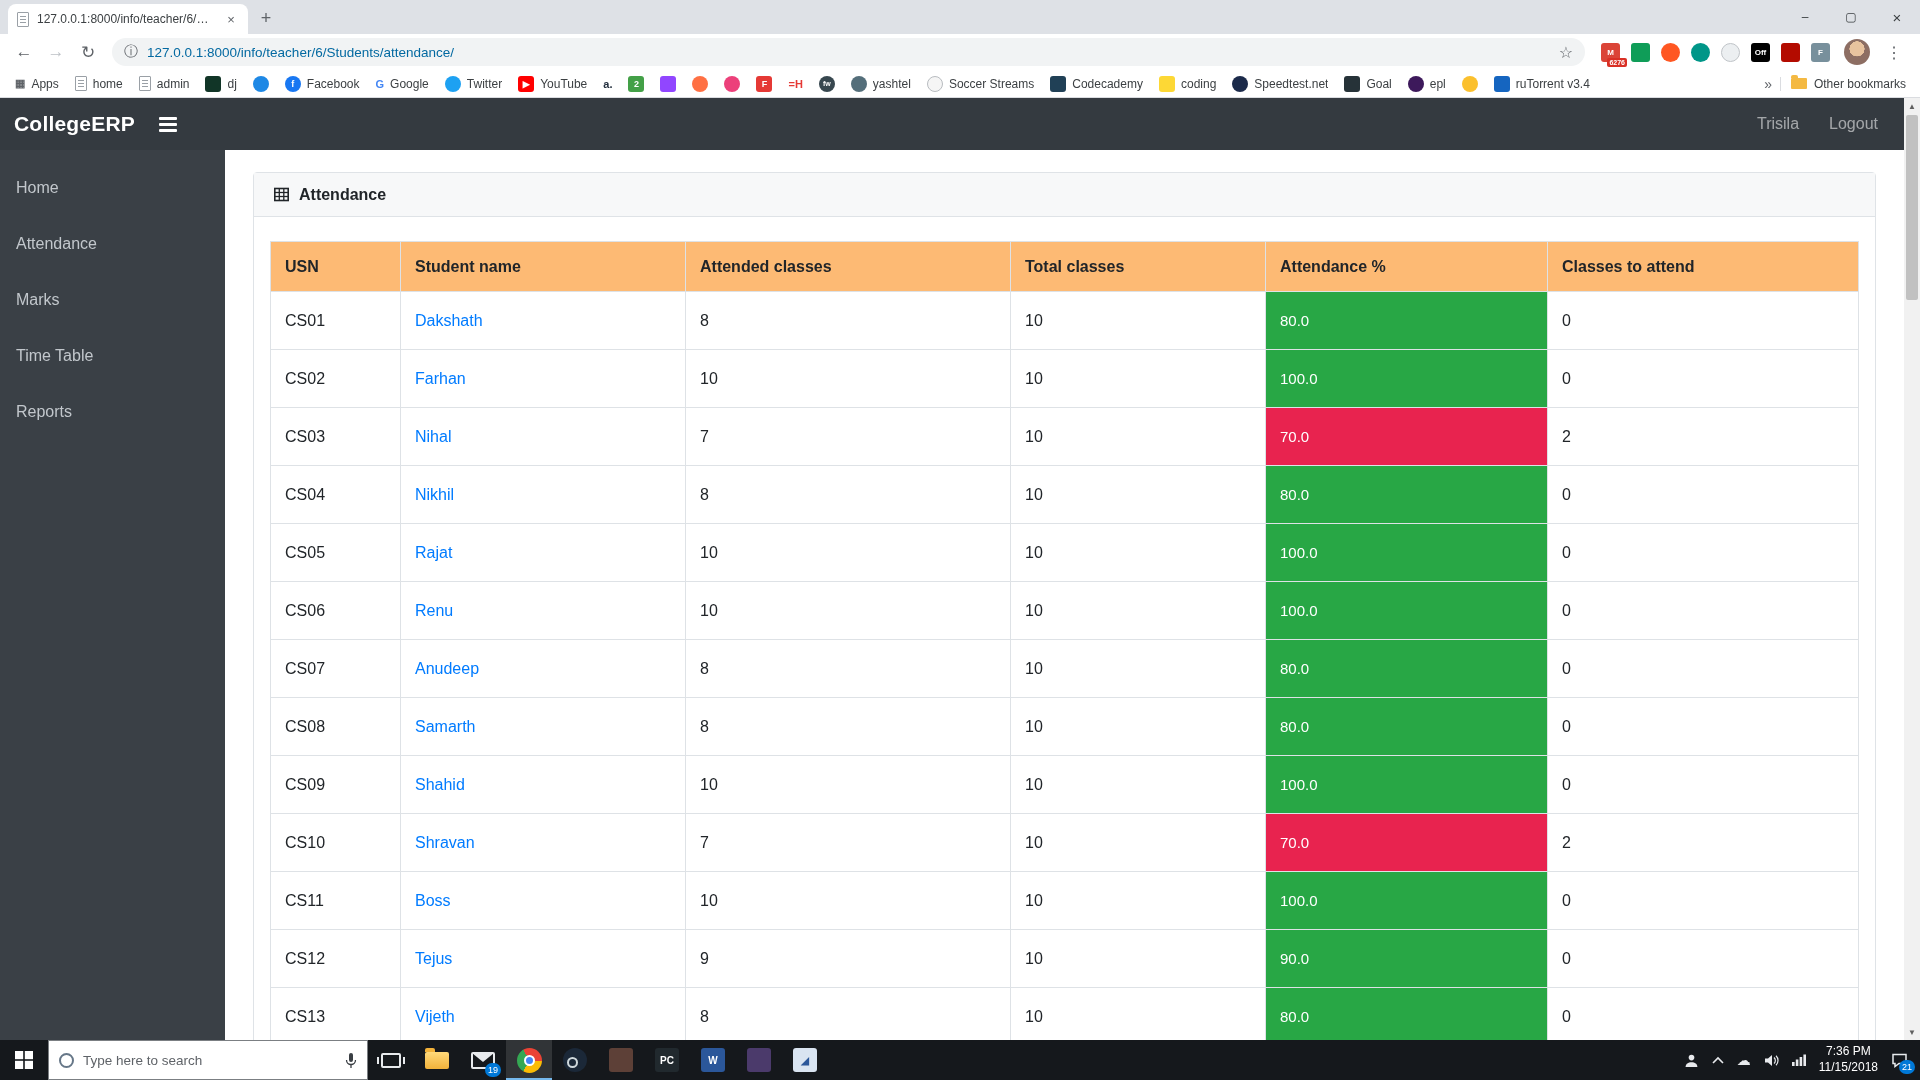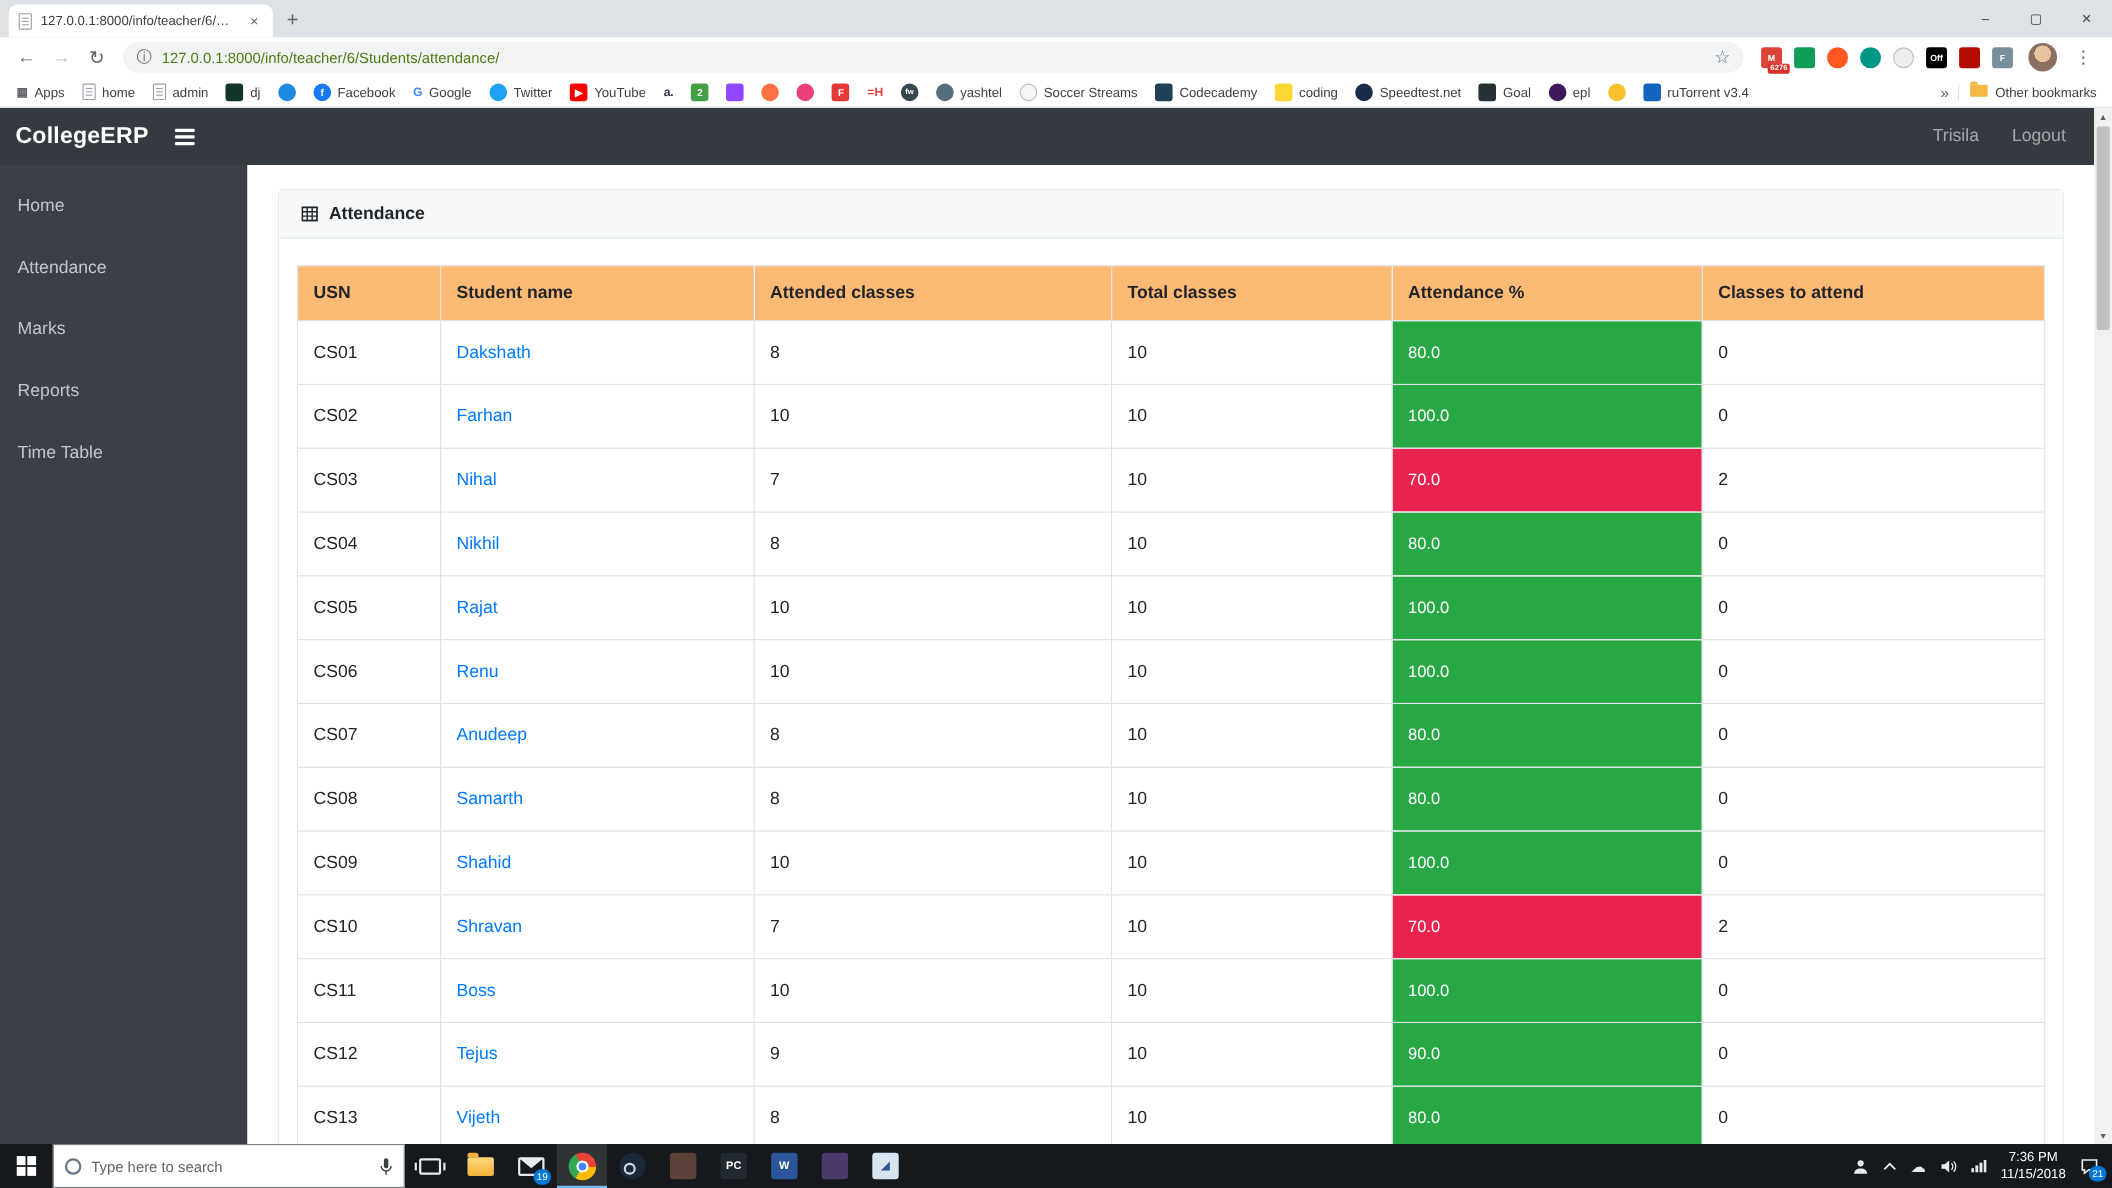--- a/index.html
+++ b/index.html
@@ -18,42 +18,42 @@
   .winbtn.close-btn{font-size:15px}
   .page-ic{width:12px;height:15px;background:#fff;border:1px solid #9aa0a6;border-radius:1px;position:relative;flex:0 0 12px}
   .page-ic::after{content:"";position:absolute;left:2px;top:3px;right:2px;height:1px;background:#9aa0a6;box-shadow:0 3px 0 #9aa0a6,0 6px 0 #9aa0a6}
 
   
   .toolbar{height:36px;background:#fff;display:flex;align-items:center;padding:0 10px;gap:4px;flex:0 0 36px}
   .navbtn{width:28px;height:28px;display:flex;align-items:center;justify-content:center;color:#5f6368;font-size:17px;border-radius:50%}
   .navbtn.disabled{color:#bdc1c6}
   .omnibox{flex:1;height:28px;background:#f1f3f4;border-radius:14px;display:flex;align-items:center;padding:0 12px;gap:9px;margin:0 6px;min-width:0}
   .omni-info{color:#5f6368;font-size:14px}
-  .omni-url{flex:1;font-size:13.5px;color:#4d7c0f;white-space:nowrap;overflow:hidden}
+  .omni-url{flex:1;font-size:13.5px;color:#0369a1;white-space:nowrap;overflow:hidden}
   .omni-star{color:#5f6368;font-size:16px}
   .ext-row{display:flex;align-items:center;gap:11px;padding:0 6px}
   .ext{position:relative;width:19px;height:19px;display:flex;align-items:center;justify-content:center;font-size:8px;color:#fff;font-weight:bold}
   .ext.square{border-radius:3px}.ext.circle{border-radius:50%}
   .ext.bordered{border:1px solid #c0c4c8}
   .ext-badge{position:absolute;bottom:-5px;right:-7px;background:#d93025;color:#fff;font-size:7px;padding:1px 2px;border-radius:2px;line-height:7px}
   .profile{width:26px;height:26px;border-radius:50%;background:radial-gradient(circle at 50% 38%,#e8c39e 0 36%,#8d6e63 37% 100%);margin:0 4px}
   .menu-dots{color:#5f6368;font-size:16px;padding:0 8px}
 
   
   .bookmarks{height:28px;background:#fff;border-bottom:1px solid #dadce0;display:flex;align-items:center;padding:0 8px;font-size:12px;color:#3c4043;flex:0 0 28px}
   .bm-scroll{display:flex;align-items:center;gap:2px;flex:1;overflow:hidden;min-width:0}
   .bm-item{display:flex;align-items:center;gap:6px;padding:3px 7px;border-radius:3px;white-space:nowrap;flex:0 0 auto}
   .bm-ic{width:16px;height:16px;display:flex;align-items:center;justify-content:center;font-size:9px;color:#fff;font-weight:bold;flex:0 0 auto}
   .bm-ic.square{border-radius:3px}
   .bm-ic.circle{border-radius:50%}
   .bm-ic.bordered{border:1px solid #b8bcc0}
   .bm-ic.glyph{background:transparent!important;font-size:11px;font-weight:bold;width:auto}
   .bm-label{max-width:120px;overflow:hidden;text-overflow:ellipsis}
   .bm-chevron{color:#5f6368;font-size:14px;padding:0 8px}
-  .bm-right{display:flex;gap:7px;padding:0 6px 0 10px;border-left:1px solid #dadce0;flex:0 0 auto}
+  .bm-right{display:flex;align-items:center;gap:7px;padding:0 6px 0 10px;border-left:1px solid #dadce0;flex:0 0 auto}
   .bm-folder{width:16px;height:11px;background:#f4b942;border-radius:1px;position:relative}
   .bm-folder::before{content:"";position:absolute;top:-3px;left:0;width:7px;height:3px;background:#f4b942;border-radius:2px 2px 0 0}
 
   
   .pageview{flex:1;position:relative;background:#fff;overflow:hidden}
   .page-inner{margin-right:16px;height:100%;display:flex;flex-direction:column;overflow:hidden}
   .navbar{height:52px;background:#343a40;display:flex;align-items:center;padding:0 26px 0 14px;flex:0 0 52px}
   .brand{color:#fff;font-size:21px;font-weight:bold;letter-spacing:.2px}
   .hamburger{margin-left:24px;display:flex;flex-direction:column;gap:3px}
   .hamburger span{width:18px;height:3px;background:#fff;border-radius:1px}
@@ -268,22 +268,22 @@
           <span class="nav-link">Trisila</span>
           <span class="nav-link">Logout</span>
         </span>
       </div>
       <div class="content-row">
 
         <div class="sidebar">
             <div class="side-item">Home</div>
             <div class="side-item">Attendance</div>
             <div class="side-item">Marks</div>
+            <div class="side-item">Time Table</div>
             <div class="side-item">Reports</div>
-            <div class="side-item">Time Table</div>
           </div>
 
         <div class="main">
           <div class="card">
             <div class="card-header">
               <svg width="15" height="15" viewBox="0 0 15 15">
                 <rect x="0.8" y="1.5" width="13.4" height="12" fill="none" stroke="#212529" stroke-width="1.6"></rect>
                 <line x1="0.8" y1="5.5" x2="14.2" y2="5.5" stroke="#212529" stroke-width="1.3"></line>
                 <line x1="0.8" y1="9.5" x2="14.2" y2="9.5" stroke="#212529" stroke-width="1.3"></line>
                 <line x1="5.3" y1="1.5" x2="5.3" y2="13.5" stroke="#212529" stroke-width="1.3"></line>

